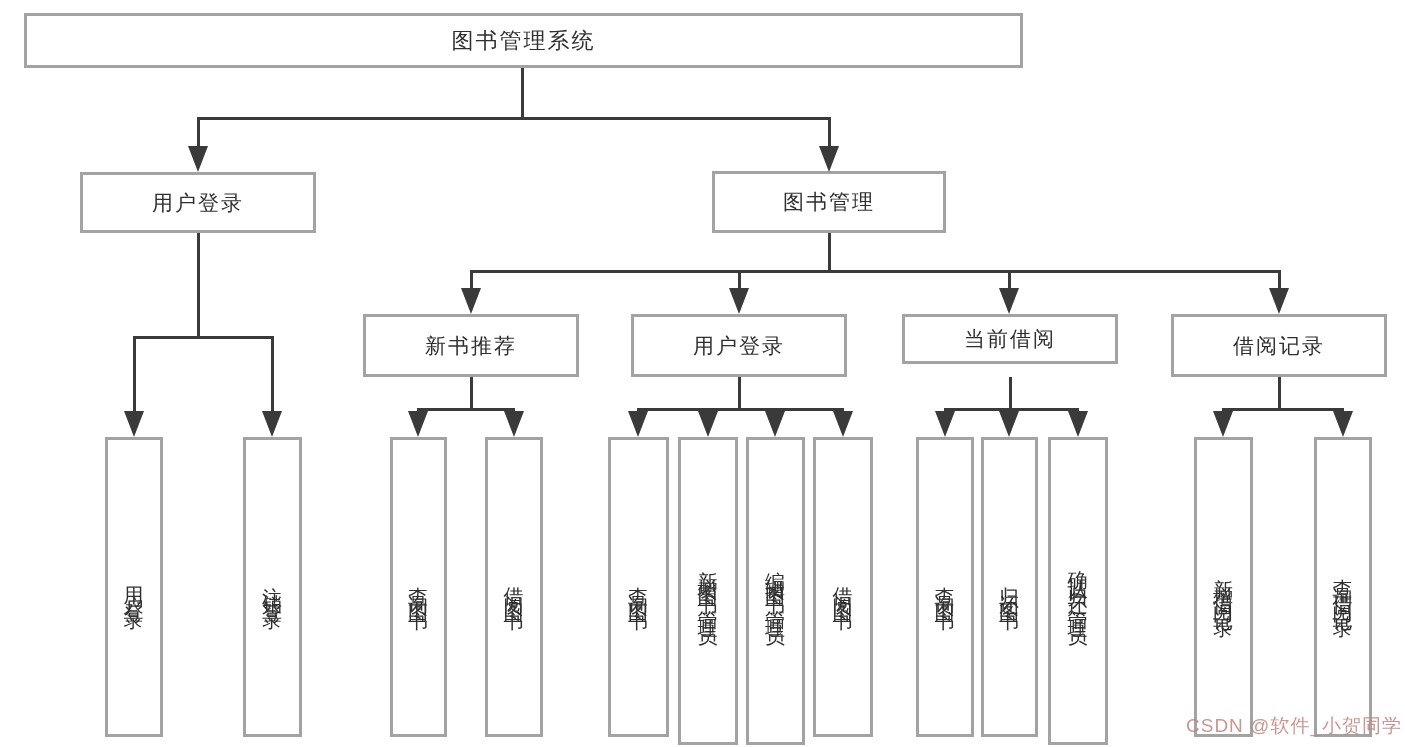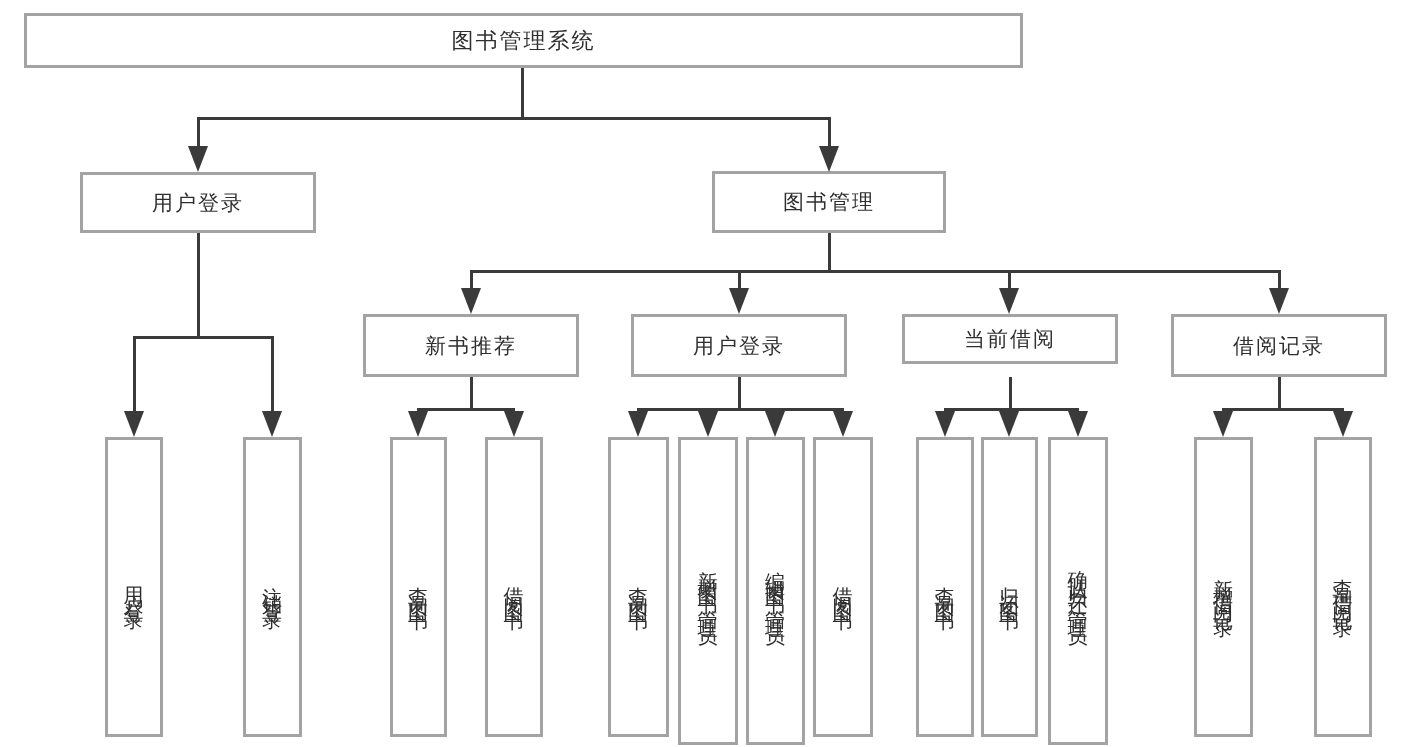--- a/index.html
+++ b/index.html
@@ -168,14 +168,15 @@
   <div class="hl" style="left:944px;top:408px;width:135px"></div>
   <div class="ah" style="left:935px;top:411px"></div>
   <div class="ah" style="left:999px;top:411px"></div>
   <div class="ah" style="left:1068px;top:411px"></div>
 
   <div class="vl" style="left:1278px;top:377px;height:34px"></div>
   <div class="hl" style="left:1222px;top:408px;width:122px"></div>
   <div class="ah" style="left:1213px;top:411px"></div>
   <div class="ah" style="left:1333px;top:411px"></div>
 
+  <div class="watermark">CSDN @软件_小贺同学</div>
 
 </div>
 
 </body></html>

